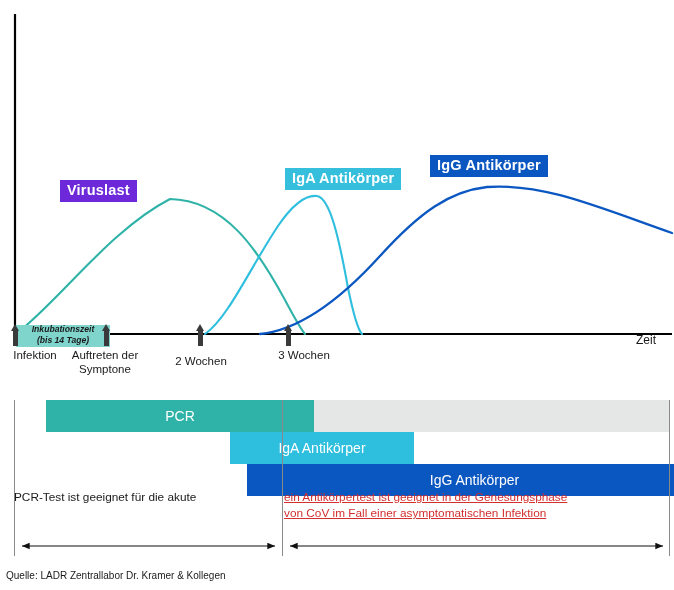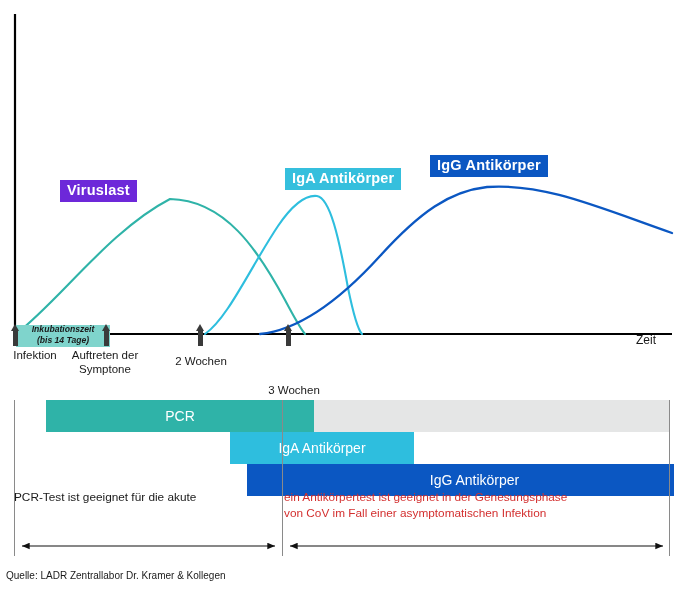--- a/index.html
+++ b/index.html
@@ -135,21 +135,21 @@
     background: #e5e6e6;
   }
 
   .note {
     position: absolute;
     text-align: left;
     font-size: 11.8px;
     line-height: 16px;
   }
   .note-left  { color: #1a1a1a; }
-  .note-right { color: #d32f2f; }
+  .note-right { color: #d32f2f; text-decoration: underline; }
 
   .v-div {
     position: absolute;
     width: 1px;
     background: #8a8a8a;
   }
 
   .source {
     position: absolute;
     left: 6px;
@@ -207,21 +207,21 @@
 
     <div class="axis-caption" style="left:-20px; top:349px; width:110px;">Infektion</div>
 
     <div class="axis-caption" style="left:55px; top:349px; width:100px;">
       <div>Auftreten der</div>
       <div>Symptone</div>
     </div>
 
     <div class="axis-caption" style="left:151px; top:355px; width:100px;">2 Wochen</div>
 
-    <div class="axis-caption" style="left:244px; top:349px; width:100px;margin-top:35px;">3 Wochen</div>
+    <div class="axis-caption" style="left:254px; top:349px; width:100px;">3 Wochen</div>
 
     <div class="zeit-label">Zeit</div>
   </div>
 
   <div class="bars-area">
 
     <div class="bar-track" style="left:282px; top:4px; width:388px;"></div>
     <div class="bar" style="left:14px; top:4px; width:268px; background:#2fb3a8;">
       <span>PCR</span>
     </div>

